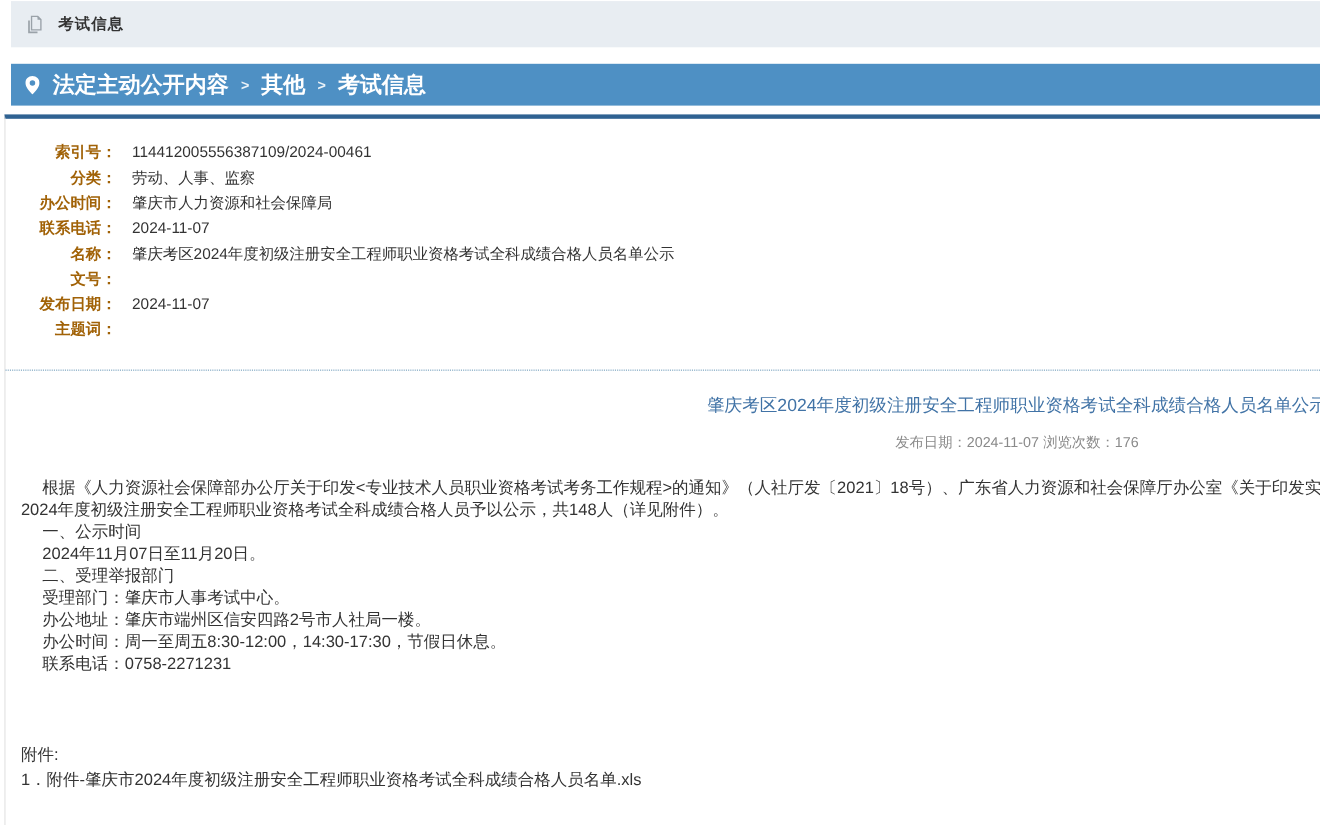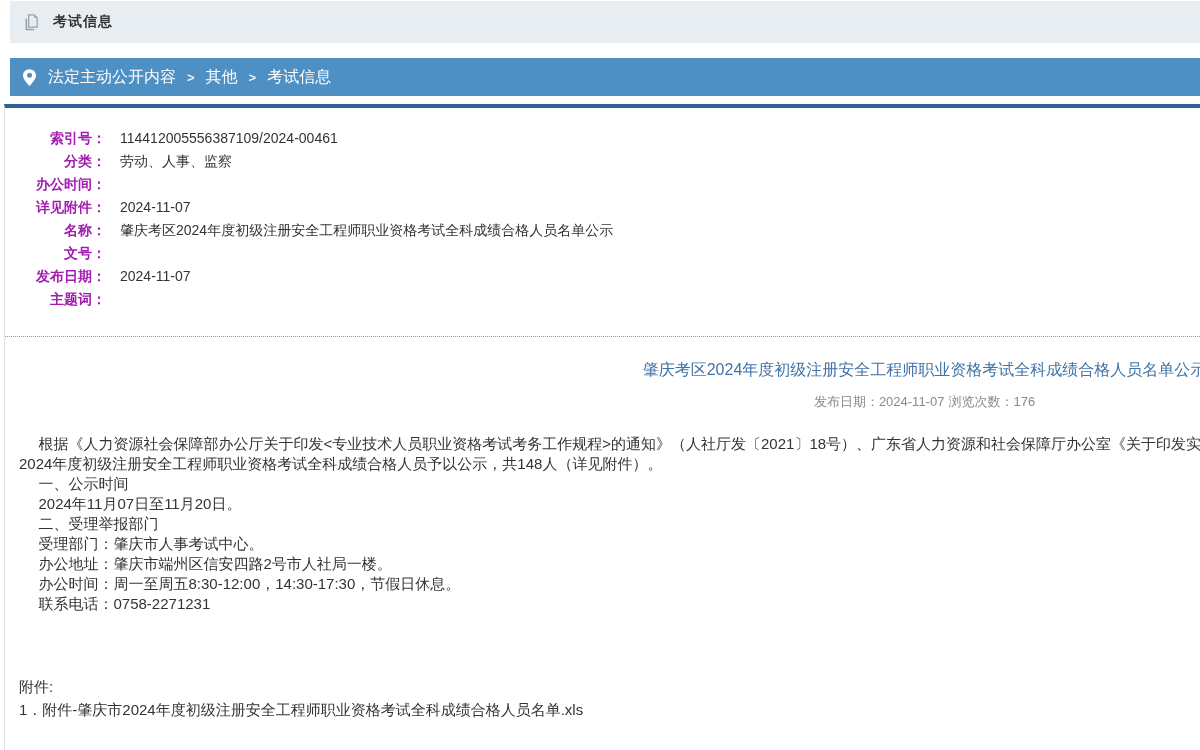--- a/index.html
+++ b/index.html
@@ -50,22 +50,22 @@
     padding-left: 13px;
     box-sizing: border-box;
     color: #ffffff;
   }
   .crumb-bar .pin-icon {
     width: 13px;
     height: 17px;
     margin-right: 12px;
   }
   .crumb-link {
-    font-size: 16px;
-    font-weight: normal;
+    font-size: 20px;
+    font-weight: bold;
     color: #ffffff;
     text-decoration: none;
     cursor: pointer;
   }
   .crumb-sep {
     font-size: 13px;
     font-weight: bold;
     margin: 0 11px;
     color: #eaf2f8;
   }
@@ -88,21 +88,21 @@
   }
   .meta-row {
     display: flex;
     line-height: 23px;
     font-size: 14px;
   }
   .meta-label {
     width: 101px;
     text-align: right;
     font-weight: bold;
-    color: #a21caf;
+    color: #a16207;
     flex: 0 0 auto;
   }
   .meta-value {
     padding-left: 14px;
     color: #333;
   }
 
   
   .article-section {
     padding: 0 14px 20px 14px;
@@ -185,23 +185,24 @@
       <div class="meta-row">
         <span class="meta-label">索引号：</span>
         <span class="meta-value">114412005556387109/2024-00461</span>
       </div>
       <div class="meta-row">
         <span class="meta-label">分类：</span>
         <span class="meta-value">劳动、人事、监察</span>
       </div>
       <div class="meta-row">
         <span class="meta-label">办公时间：</span>
-      </div>
-      <div class="meta-row">
-        <span class="meta-label">详见附件：</span>
+        <span class="meta-value">肇庆市人力资源和社会保障局</span>
+      </div>
+      <div class="meta-row">
+        <span class="meta-label">联系电话：</span>
         <span class="meta-value">2024-11-07</span>
       </div>
       <div class="meta-row">
         <span class="meta-label">名称：</span>
         <span class="meta-value">肇庆考区2024年度初级注册安全工程师职业资格考试全科成绩合格人员名单公示</span>
       </div>
       <div class="meta-row">
         <span class="meta-label">文号：</span>
         <span class="meta-value"></span>
       </div>

